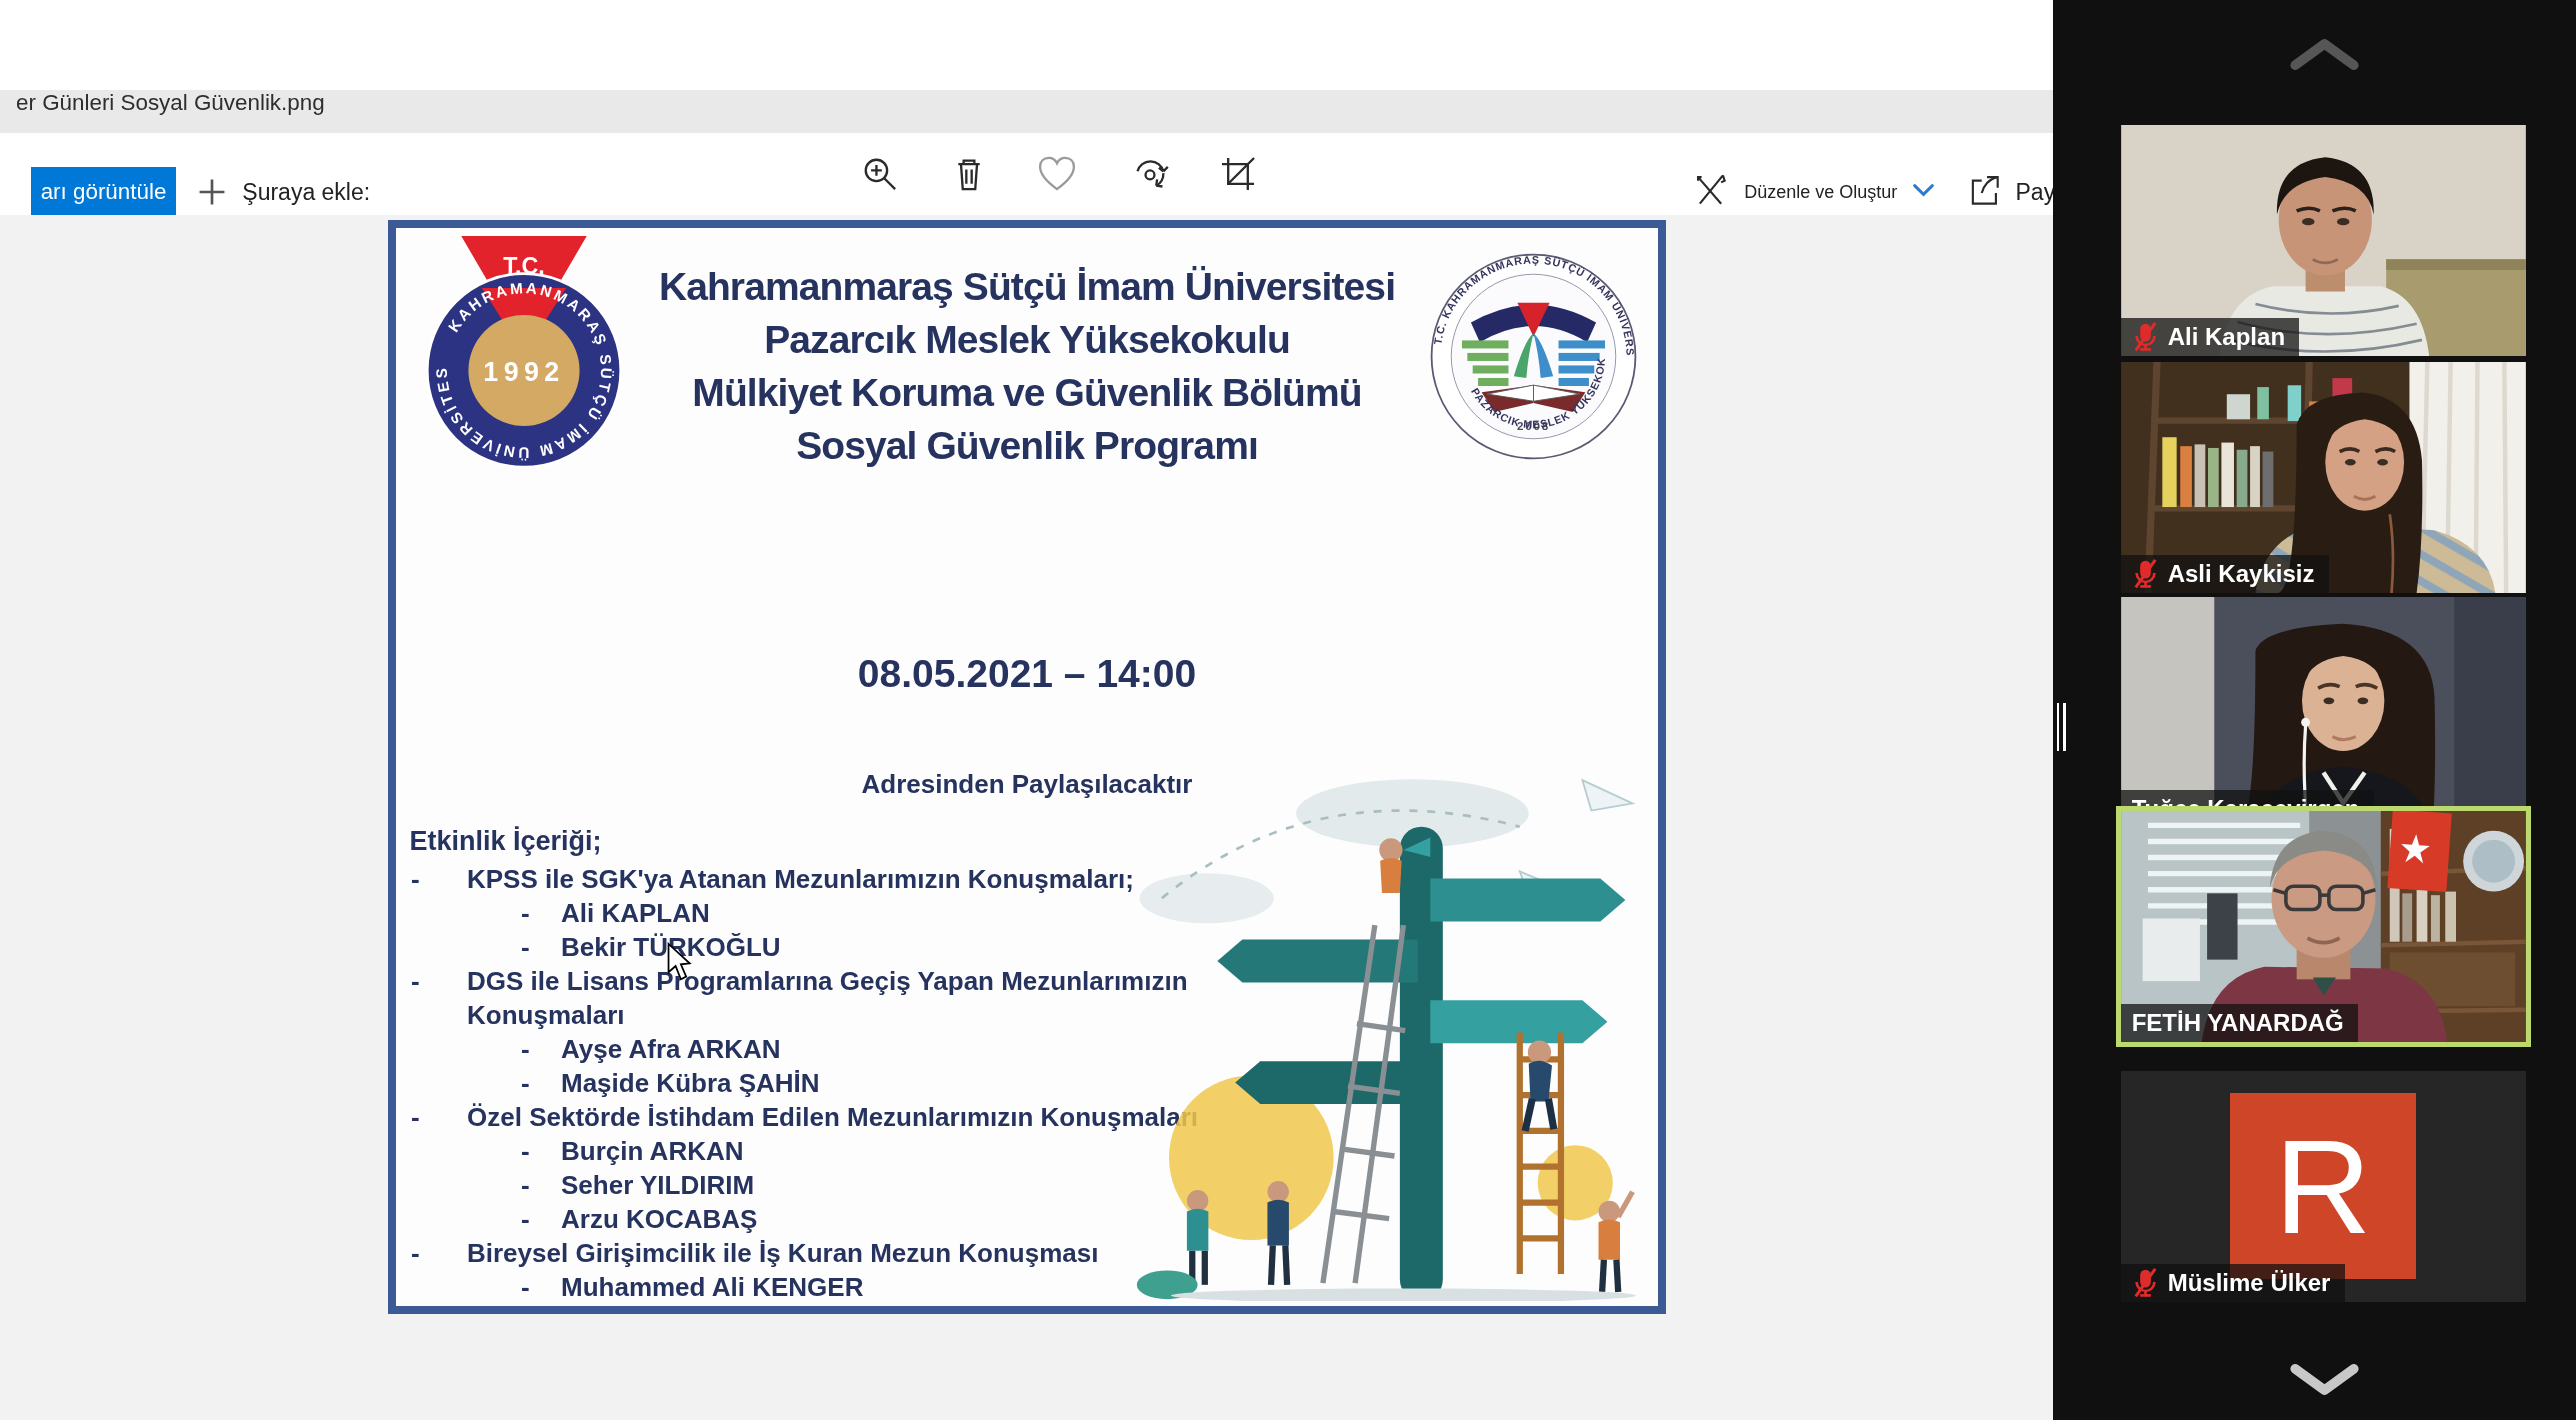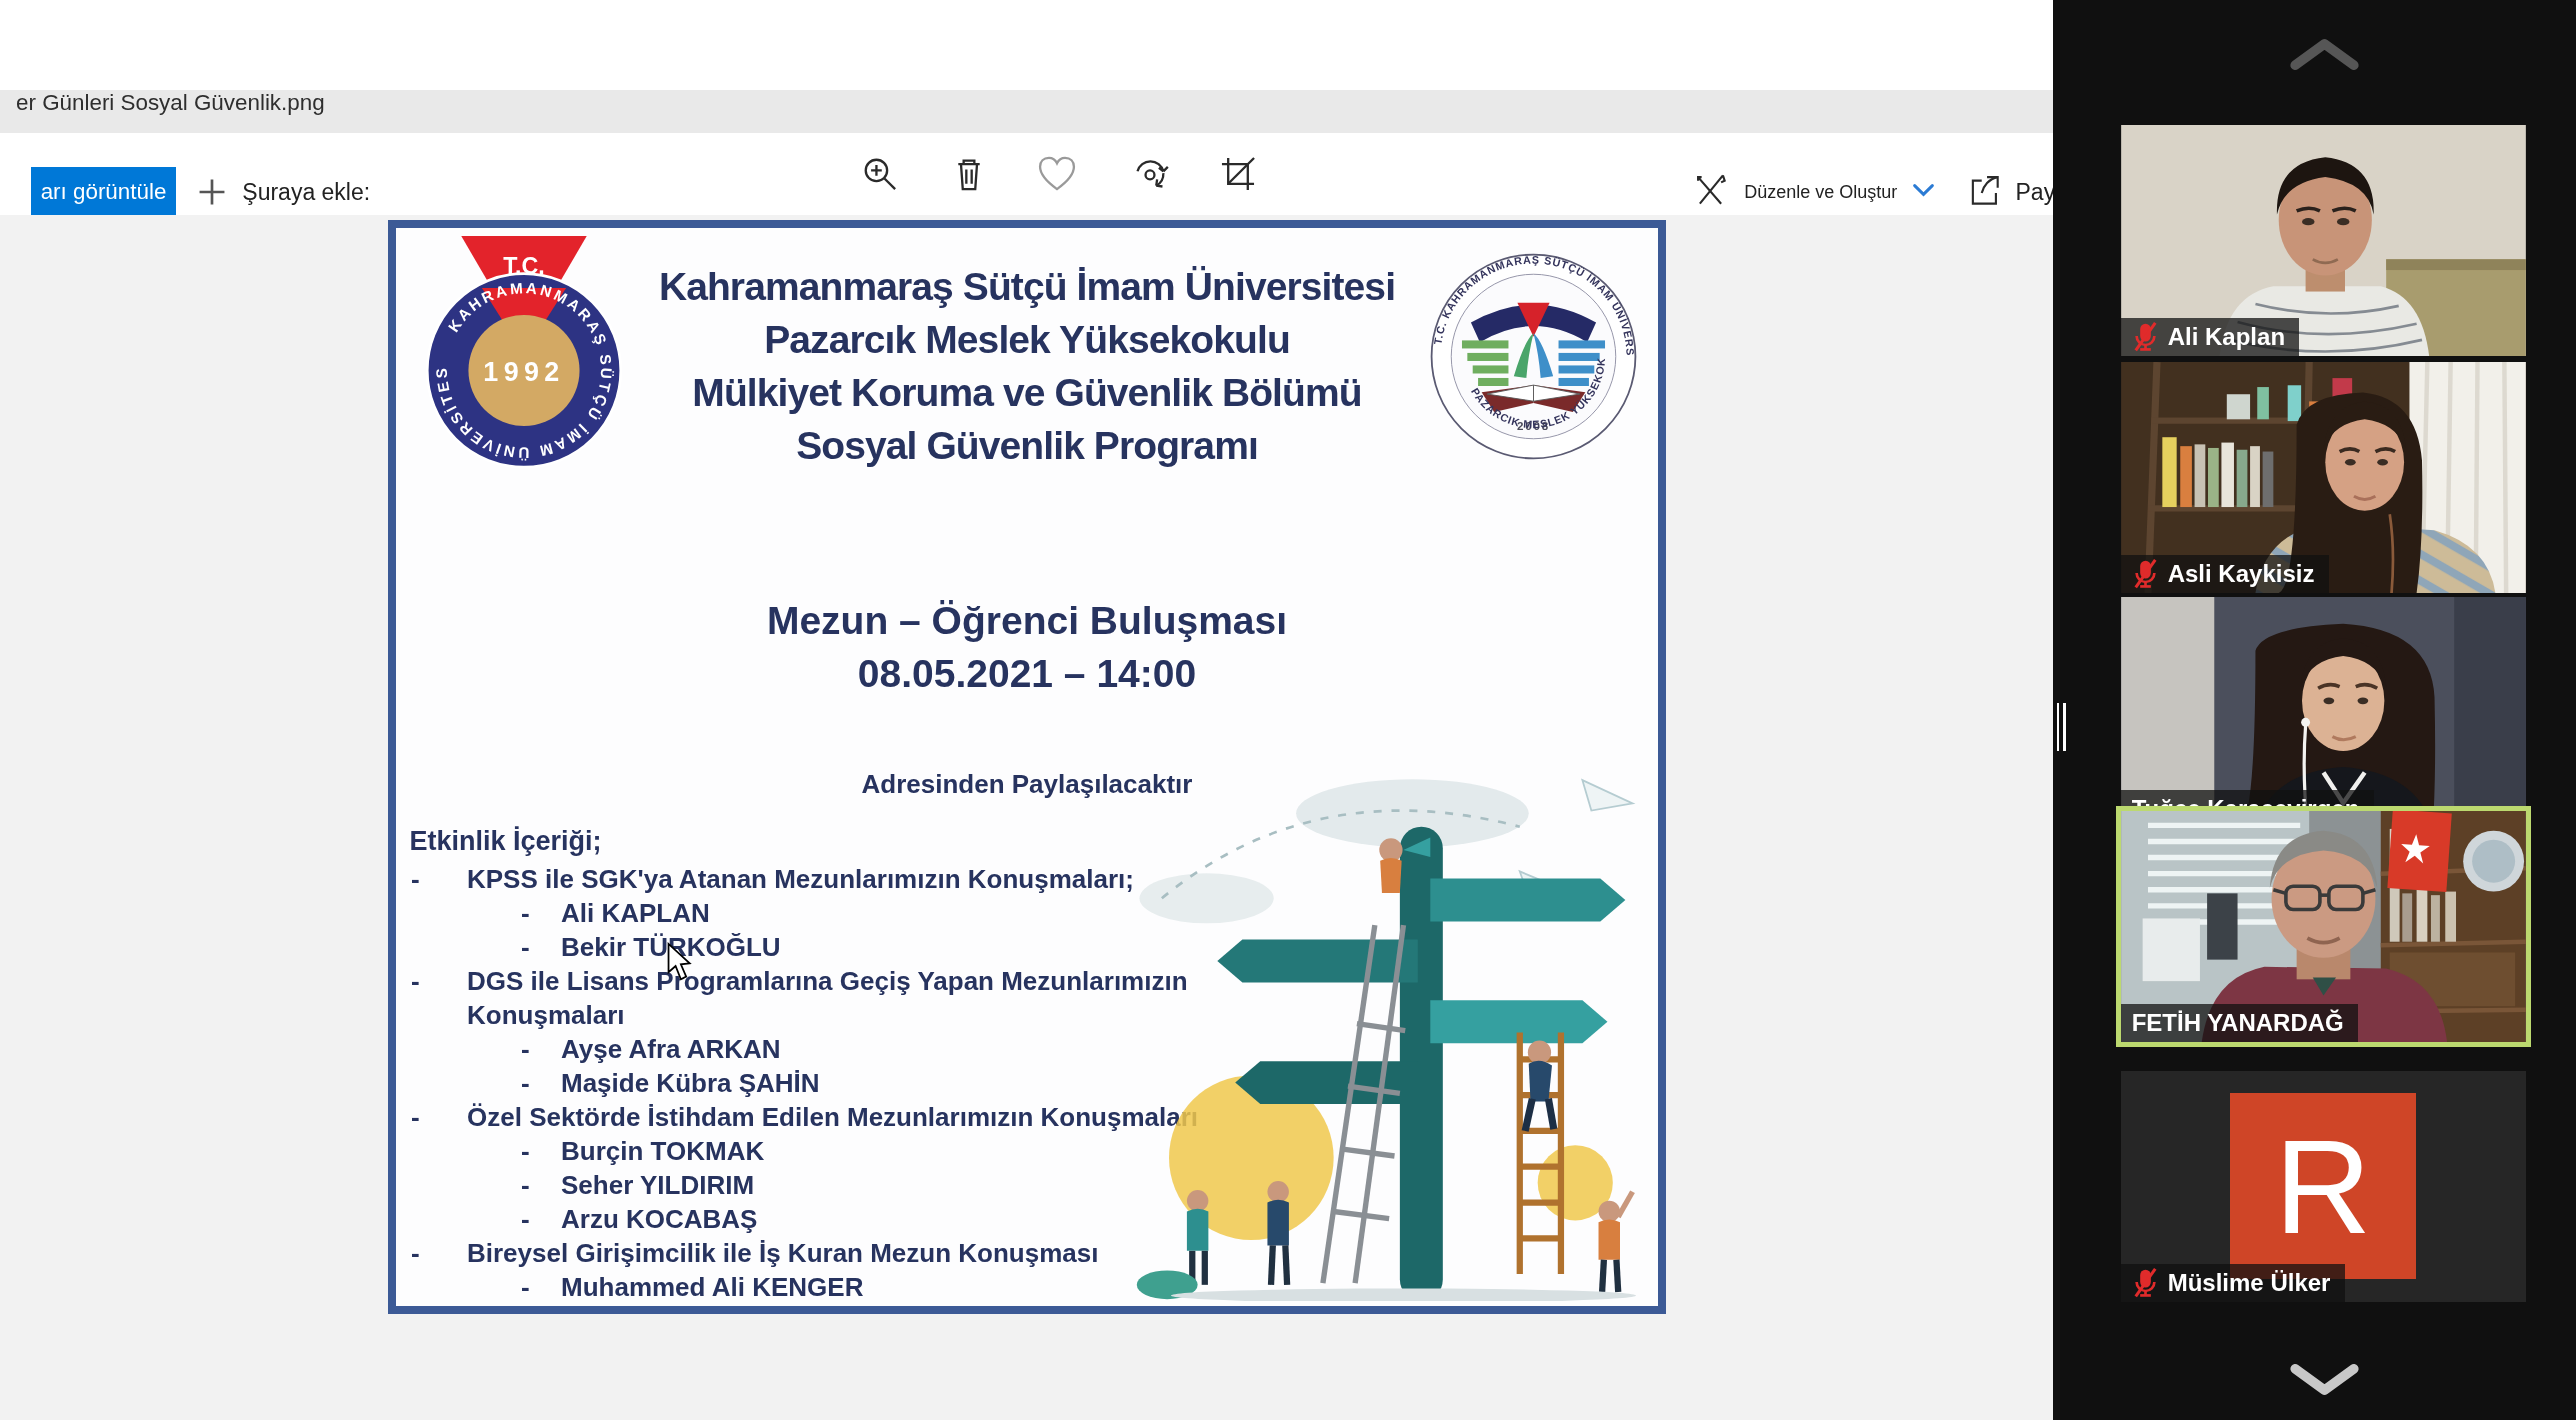--- a/index.html
+++ b/index.html
@@ -232,21 +232,20 @@
       </svg>
 
       <div class="uni-lines">
         <div>Kahramanmaraş Sütçü İmam Üniversitesi</div>
         <div>Pazarcık Meslek Yüksekokulu</div>
         <div>Mülkiyet Koruma ve Güvenlik Bölümü</div>
         <div>Sosyal Güvenlik Programı</div>
       </div>
 
 
-      <div class="p-center subtitle">Mezun – Öğrenci Buluşması</div>
       <div class="p-center datetime">08.05.2021 – 14:00</div>
       <div class="p-center infoline info2">Adresinden Paylaşılacaktır</div>
 
       <div class="content-heading">Etkinlik İçeriği;</div>
 
       <div class="agenda">
         <div class="ag-row main">
           <span class="dash">-</span>
           <span class="txt">KPSS ile SGK'ya Atanan Mezunlarımızın Konuşmaları;</span>
         </div>
@@ -269,21 +268,21 @@
         <div class="ag-row sub">
           <span class="dash">-</span>
           <span class="txt">Maşide Kübra ŞAHİN</span>
         </div>
         <div class="ag-row main">
           <span class="dash">-</span>
           <span class="txt">Özel Sektörde İstihdam Edilen Mezunlarımızın Konuşmaları</span>
         </div>
         <div class="ag-row sub">
           <span class="dash">-</span>
-          <span class="txt">Burçin TOKMAK</span>
+          <span class="txt">Burçin ARKAN</span>
         </div>
         <div class="ag-row sub">
           <span class="dash">-</span>
           <span class="txt">Seher YILDIRIM</span>
         </div>
         <div class="ag-row sub">
           <span class="dash">-</span>
           <span class="txt">Arzu KOCABAŞ</span>
         </div>
         <div class="ag-row main">

